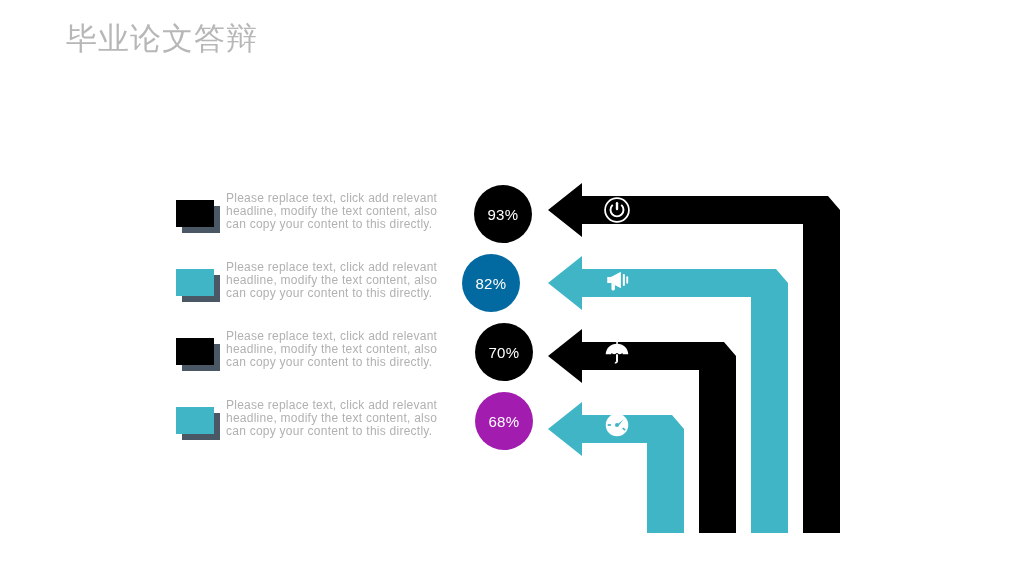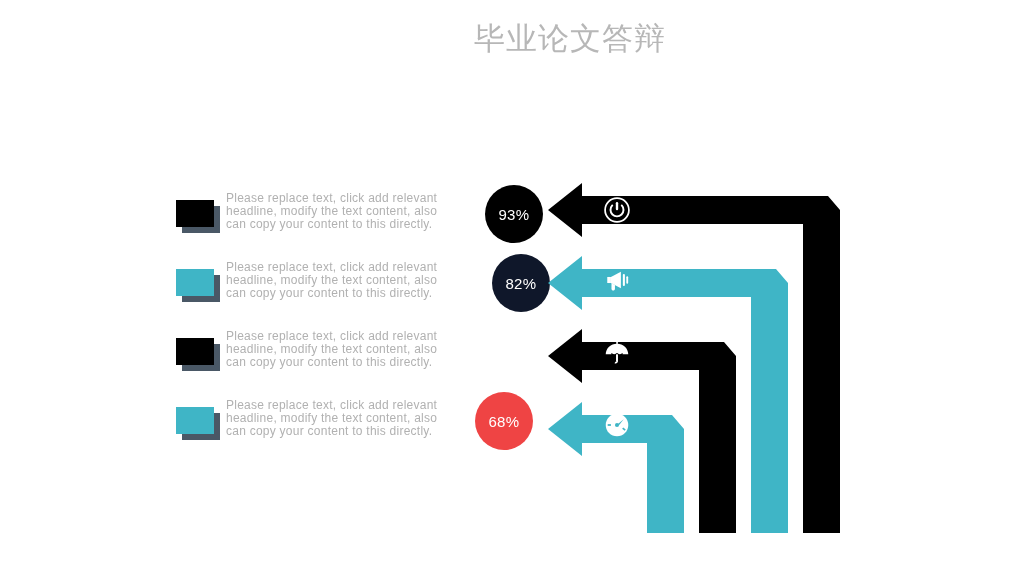--- a/index.html
+++ b/index.html
@@ -25,21 +25,20 @@
     top: 18px;
     width: 600px;
   }
   #title {
     font-size: 31px;
     line-height: 42px;
     color: #b7b7b7;
     letter-spacing: 1px;
     font-weight: 400;
     white-space: nowrap;
-    text-align: right;
   }
   #subtitle {
     margin-top: 7px;
     font-size: 13.5px;
     line-height: 18px;
     color: #b7b7b7;
     letter-spacing: 1.1px;
     font-weight: 400;
     white-space: nowrap;
   }
@@ -158,23 +157,24 @@
   </div>
 
   <div class="row" style="top:391px">
     <div class="row-swatch">
       <div class="shadow"></div>
       <div class="front" style="background:#3FB5C6"></div>
     </div>
     <div class="row-text">Please replace text, click add relevant headline, modify the text content, also can copy your content to this directly.</div>
   </div>
 
-  <div class="pct-circle" style="left:485px; top:185px; background:#000000">93%</div>
-  <div class="pct-circle" style="left:492px; top:254px; background:#0f172a">82%</div>
-  <div class="pct-circle" style="left:475px; top:392px; background:#ef4444">68%</div>
+  <div class="pct-circle" style="left:474px; top:185px; background:#000000">93%</div>
+  <div class="pct-circle" style="left:462px; top:254px; background:#0369a1">82%</div>
+  <div class="pct-circle" style="left:475px; top:323px; background:#000000">70%</div>
+  <div class="pct-circle" style="left:475px; top:392px; background:#a21caf">68%</div>
 
   <div id="arrows">
     <svg viewBox="0 0 320 370" xmlns="http://www.w3.org/2000/svg">
 
       <path fill="#000000" d="M 8,30 L 42,3 L 42,16 L 288,16 L 300,30 L 300,353 L 263,353 L 263,44 L 42,44 L 42,57 Z"></path>
 
       <path fill="#3FB5C6" d="M 8,103 L 42,76 L 42,89 L 236,89 L 248,103 L 248,353 L 211,353 L 211,117 L 42,117 L 42,130 Z"></path>
 
       <path fill="#000000" d="M 8,176 L 42,149 L 42,162 L 184,162 L 196,176 L 196,353 L 159,353 L 159,190 L 42,190 L 42,203 Z"></path>
 

